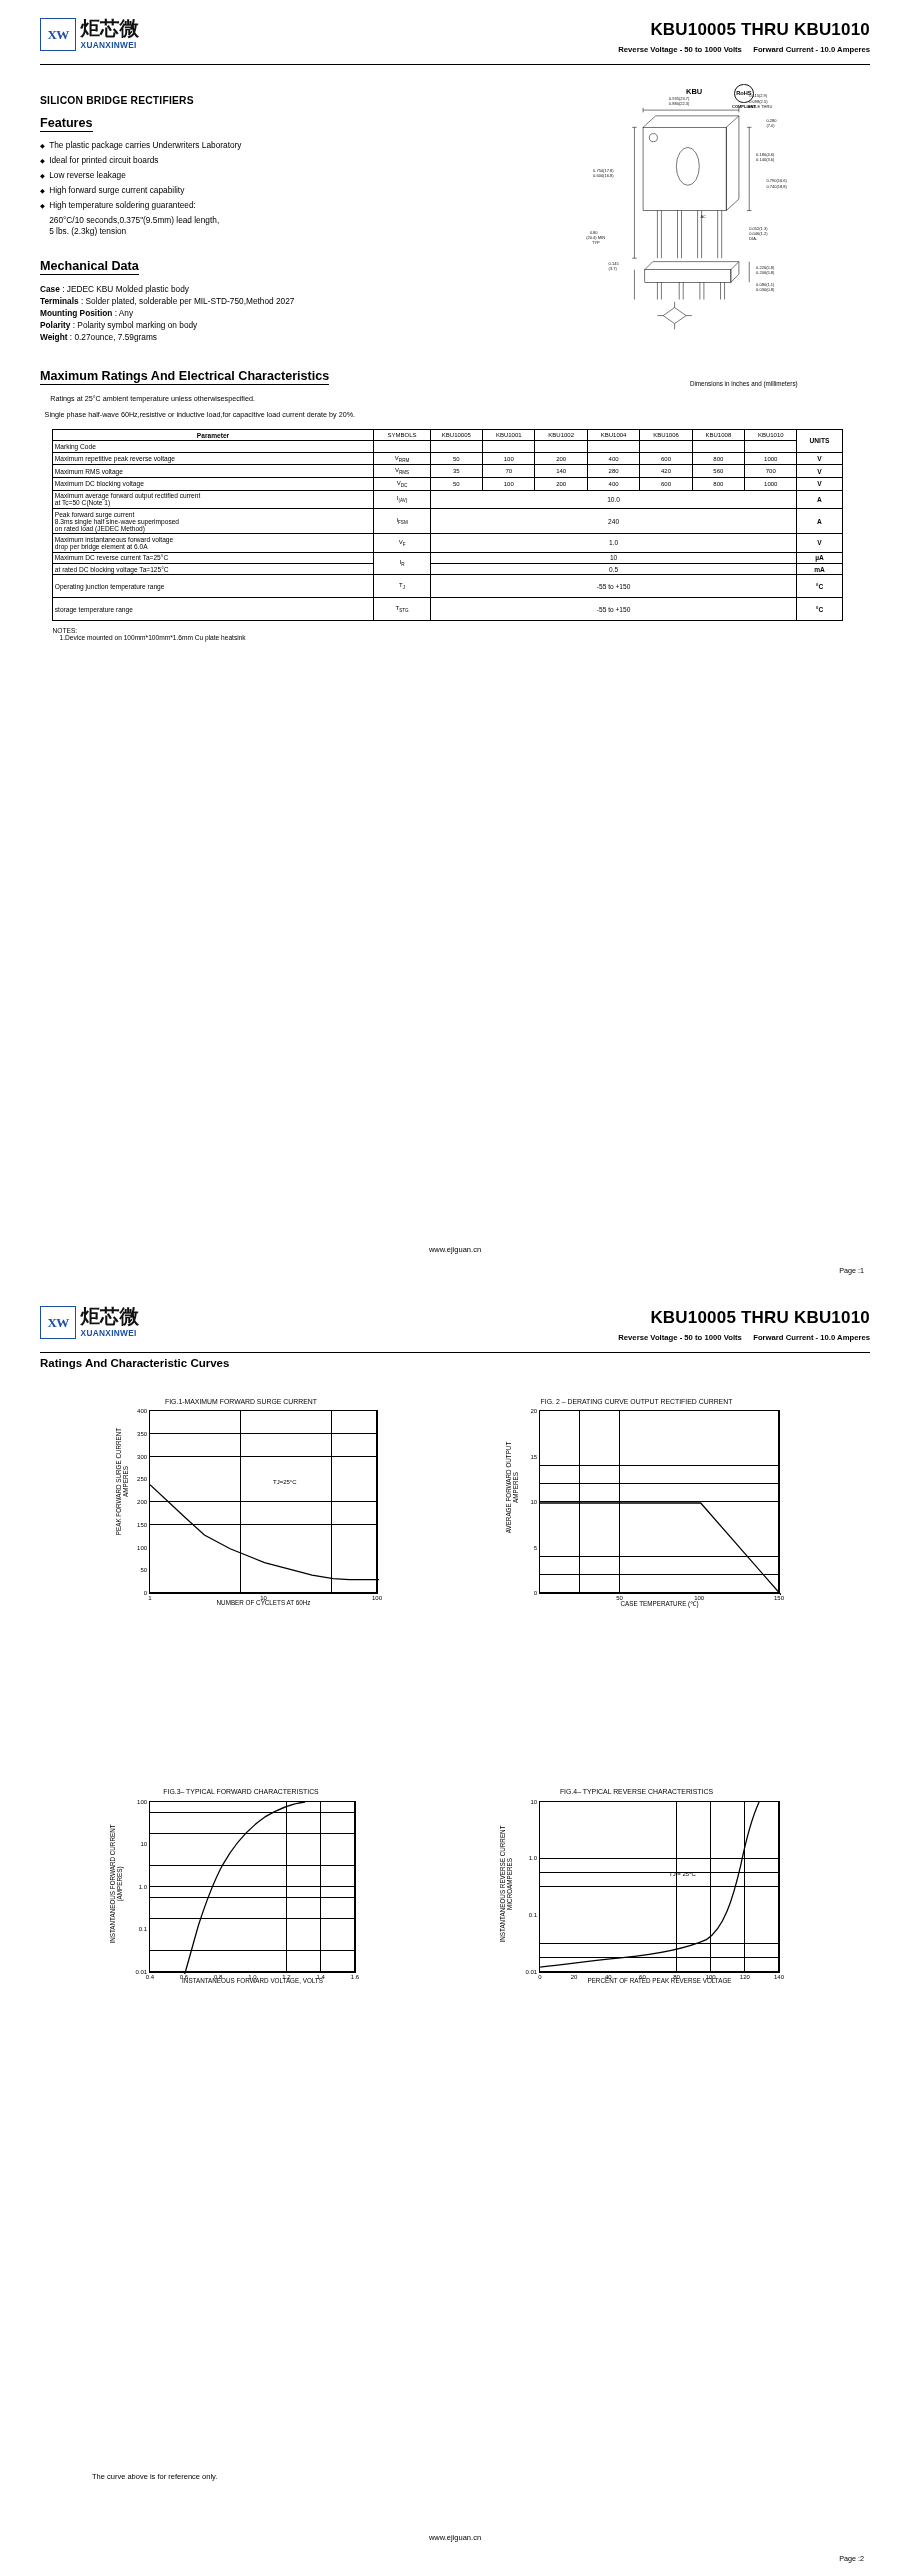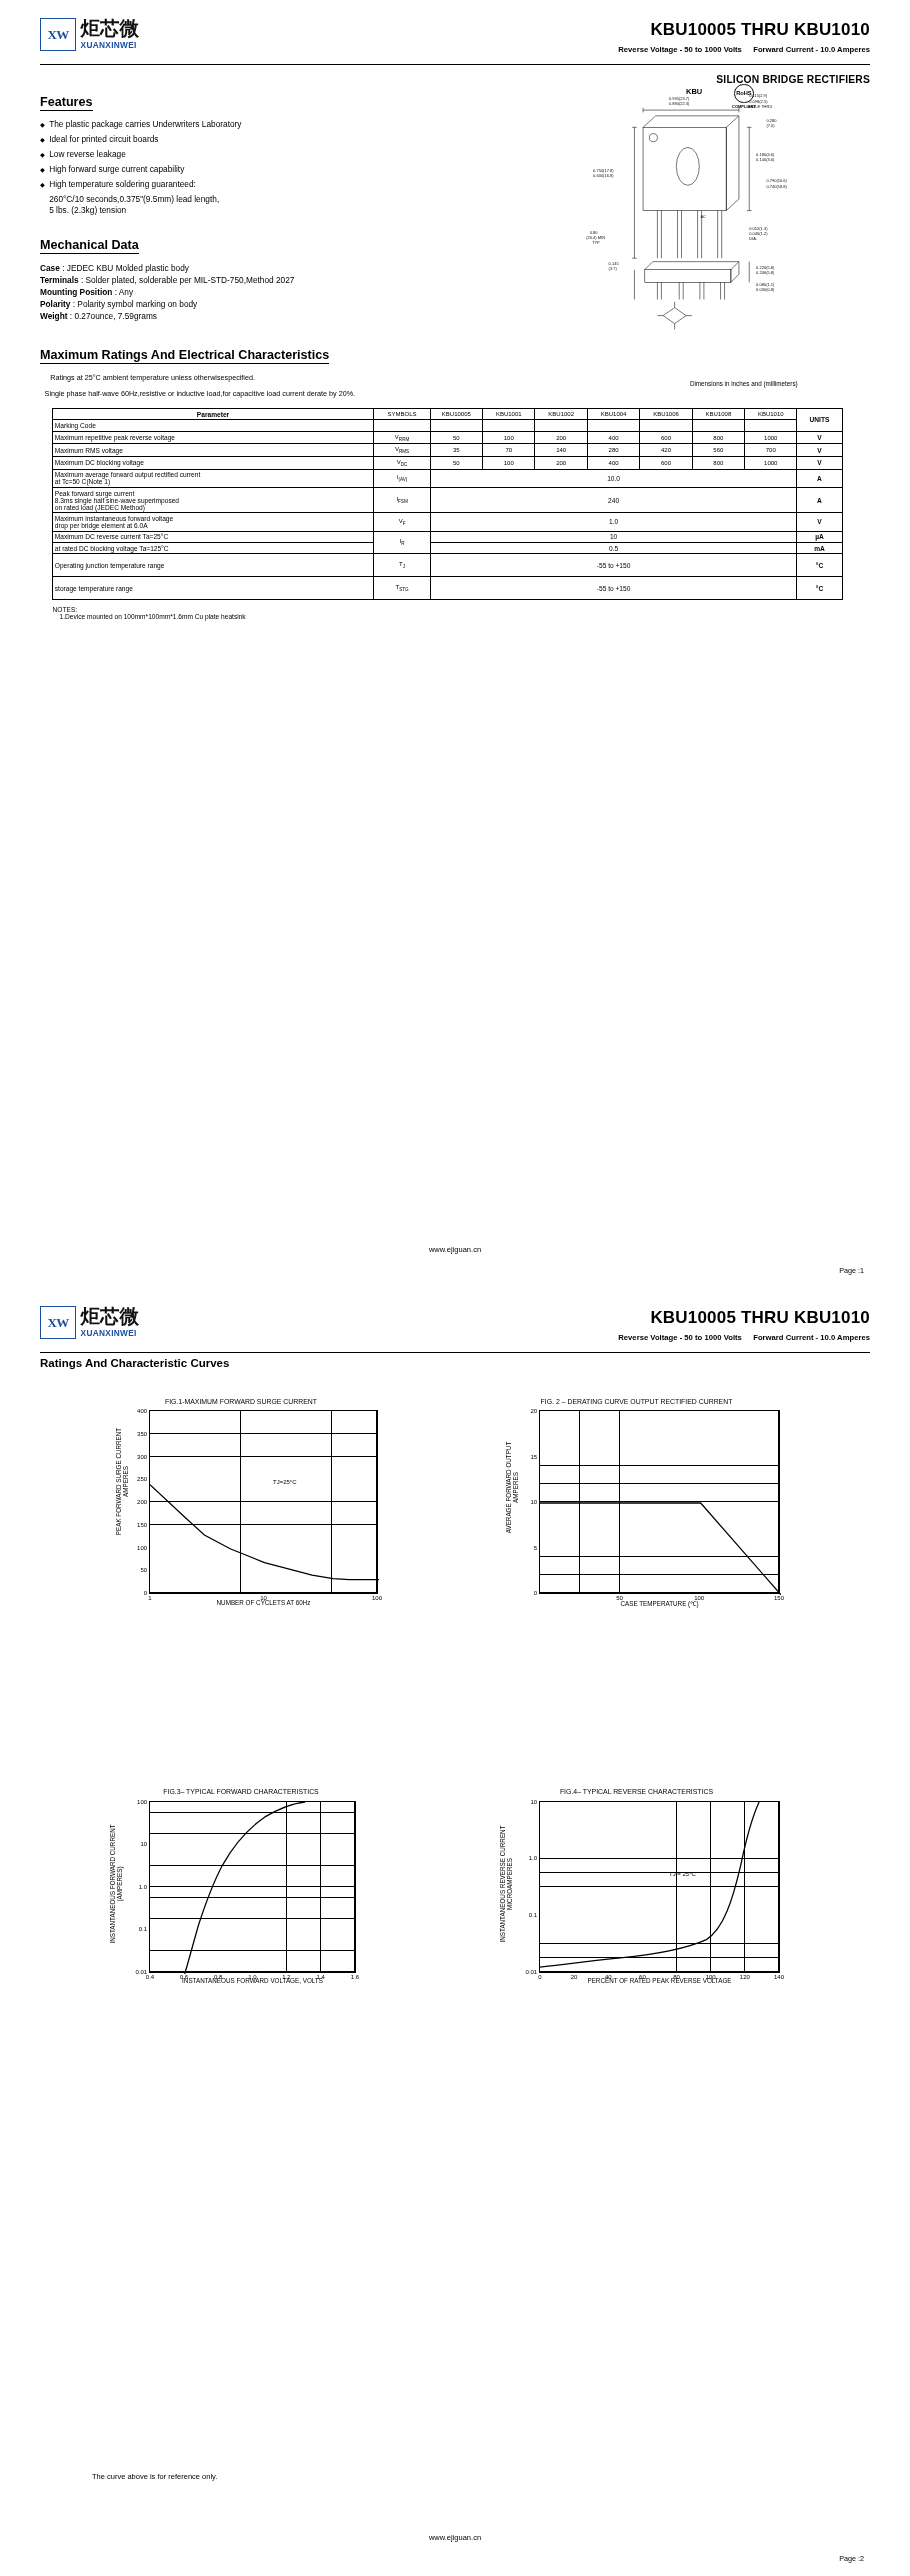--- a/index.html
+++ b/index.html
@@ -57,24 +57,24 @@
   .hdr-sub {
     font-size:7.7px; font-weight:bold; margin-top:5.2px;
   }
   .hdr-sub span { margin-left:9.2px; }
   .hdr-rule {
     position:absolute; left:0; right:0; top:64px;
     border-bottom:1.1px solid #000;
   }
 
   .doc-title {
-    text-align:right;
+    text-align:left;
     font-size:10.3px;
     font-weight:bold;
-    margin-top:5px;
+    margin-top:26px;
     letter-spacing:0.2px;
   }
 
   
   .sec-h {
     font-size:12.6px; font-weight:bold; display:inline-block;
     border-bottom:1.1px solid #000; padding-bottom:1.1px;
   }
   .features { margin-top:10.3px; position:relative; }
   .feat-list { margin-top:8px; }

